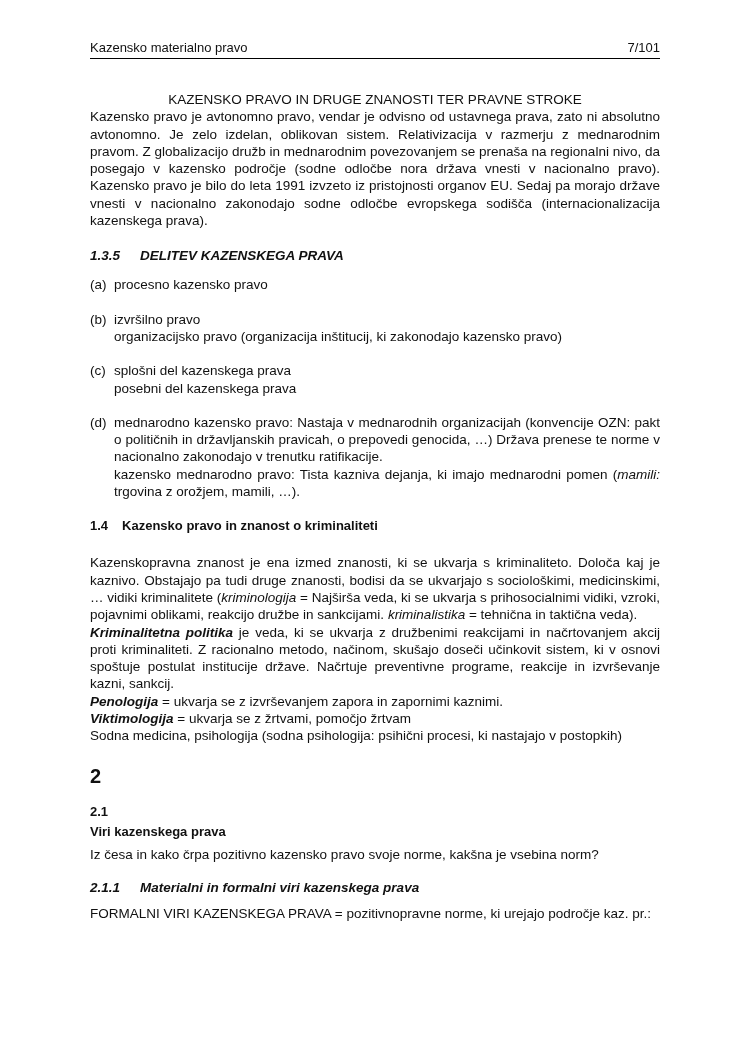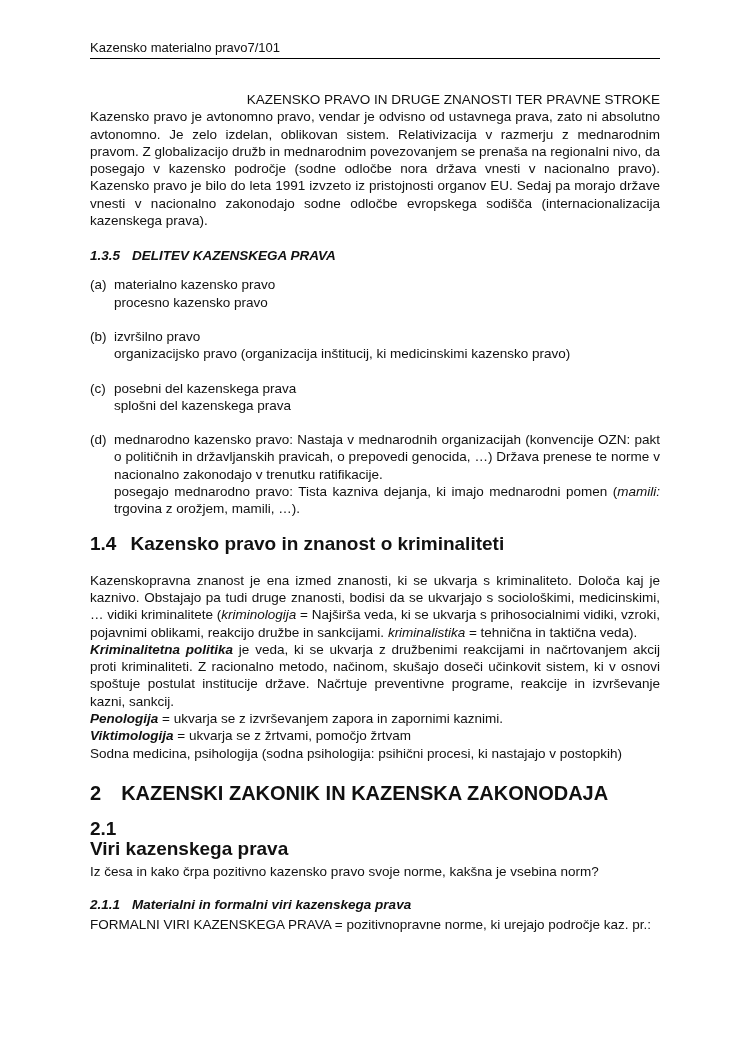--- a/index.html
+++ b/index.html
@@ -6,35 +6,35 @@
   body{
     width:750px;height:1061px;
     box-sizing:border-box;
     padding:40px 90px 0 90px;
     font-family:"Liberation Sans","DejaVu Sans",sans-serif;
     font-size:13.5px;line-height:17.3px;
     color:#111111;
     -webkit-font-smoothing:antialiased;
   }
   .page-header{
-    display:flex;align-items:flex-end;
+    display:flex;justify-content:space-between;align-items:flex-end;
     border-bottom:1px solid #000;
     padding-bottom:3px;margin-bottom:32px;
     font-size:13px;line-height:15px;
   }
   p, .para{margin:0;text-align:justify;}
-  .title-line{margin:0;text-align:right;}
+  .title-line{margin:0;text-align:center;}
   .h3{ 
     display:flex;font-weight:bold;font-style:italic;
-    font-size:13.5px;line-height:17px;margin:0;
+    font-size:13.5px;line-height:17px;margin:0;gap:8px;
   }
   .h3 .h-num{margin-right:12px;flex:none;}
   .h2{ 
     display:flex;font-weight:bold;
-    font-size:19px;line-height:20px;margin:0;
+    font-size:13px;line-height:20px;margin:0;
   }
   .h2 .h-num{margin-right:14px;flex:none;}
   .h1{ 
     display:flex;font-weight:bold;
     font-size:20px;line-height:24px;margin:0;
   }
   .h1 .h-num{margin-right:20px;flex:none;}
   .list-item{display:flex;margin:0;}
   .li-marker{width:24px;flex:none;}
   .li-body{flex:1;min-width:0;}
@@ -43,21 +43,21 @@
   .r-u{text-underline-offset:2px;}
   .r-i{font-style:italic;}
   .r-b{font-weight:bold;}
   
   .mt-sec135{margin-top:18px;}
   .mt-itema{margin-top:12px;}
   .mt-item{margin-top:17px;}
   .mt-sec14{margin-top:16px;margin-bottom:18px;}
   .mt-sec2{margin-top:19px;margin-bottom:14px;}
   .mt-sec21{margin-bottom:4px;flex-direction:column;}
-  .mt-sec211{margin-top:16px;margin-bottom:3px;}
+  .mt-sec211{margin-top:16px;margin-bottom:9px;}
 </style>
 </head>
 <body>
 
 <header class="page-header">
   <span>Kazensko materialno pravo</span>
   <span>7/101</span>
 </header>
 
 <main>
@@ -67,63 +67,61 @@
   <p class="para"><span>Kazensko pravo je </span><span class="r-u">avtonomno pravo</span><span>, vendar je odvisno od ustavnega prava, zato ni absolutno avtonomno. Je zelo izdelan, oblikovan sistem. Relativizacija v razmerju z mednarodnim pravom. </span><span class="r-u">Z globalizacijo družb in mednarodnim povezovanjem se prenaša na regionalni nivo, da posegajo v kazensko področje</span><span> (sodne odločbe nora država vnesti v nacionalno pravo). Kazensko pravo je bilo do leta 1991 izvzeto iz pristojnosti organov EU. </span><span class="r-u">Sedaj pa morajo države vnesti v nacionalno zakonodajo sodne odločbe evropskega sodišča (internacionalizacija kazenskega prava).</span></p>
 
   <h4 class="h3 mt-sec135">
     <span class="h-num">1.3.5</span>
     <span>DELITEV KAZENSKEGA PRAVA</span>
   </h4>
 
   <div class="list-item mt-itema">
     <span class="li-marker">(a)</span>
     <div class="li-body">
-      <p class="line">materialno kazensko pravo</p>
       <p class="line">procesno kazensko pravo</p>
     </div>
   </div>
 
   <div class="list-item mt-item">
     <span class="li-marker">(b)</span>
     <div class="li-body">
       <p class="line">izvršilno pravo</p>
-      <p class="line">organizacijsko pravo (organizacija inštitucij, ki medicinskimi kazensko pravo)</p>
+      <p class="line">organizacijsko pravo (organizacija inštitucij, ki zakonodajo kazensko pravo)</p>
     </div>
   </div>
 
   <div class="list-item mt-item">
     <span class="li-marker">(c)</span>
     <div class="li-body">
+      <p class="line">splošni del kazenskega prava</p>
       <p class="line">posebni del kazenskega prava</p>
-      <p class="line">splošni del kazenskega prava</p>
     </div>
   </div>
 
   <div class="list-item mt-item">
     <span class="li-marker">(d)</span>
     <div class="li-body">
       <p class="para"><span class="r-u">mednarodno kazensko pravo</span><span>: Nastaja v mednarodnih organizacijah (konvencije OZN: pakt o političnih in državljanskih pravicah, o prepovedi genocida, …) Država prenese te norme v nacionalno zakonodajo v trenutku ratifikacije.</span></p>
-      <p class="para"><span class="r-u">posegajo mednarodno pravo</span><span>: Tista kazniva dejanja, ki imajo mednarodni pomen (</span><span class="r-i r-u">mamili:</span><span> trgovina z orožjem, mamili, …).</span></p>
+      <p class="para"><span class="r-u">kazensko mednarodno pravo</span><span>: Tista kazniva dejanja, ki imajo mednarodni pomen (</span><span class="r-i r-u">mamili:</span><span> trgovina z orožjem, mamili, …).</span></p>
     </div>
   </div>
 
   <h3 class="h2 mt-sec14">
     <span class="h-num">1.4</span>
     <span>Kazensko pravo in znanost o kriminaliteti</span>
   </h3>
 
   <p class="para"><span>Kazenskopravna znanost je ena izmed znanosti, ki se ukvarja s kriminaliteto. Določa kaj je kaznivo. Obstajajo pa tudi druge znanosti, bodisi da se ukvarjajo s sociološkimi, medicinskimi, … vidiki kriminalitete (</span><span class="r-i r-u">kriminologija</span><span> = Najširša veda, ki se ukvarja s prihosocialnimi vidiki, vzroki, pojavnimi oblikami, reakcijo družbe in sankcijami. </span><span class="r-i r-u">kriminalistika</span><span> = tehnična in taktična veda).</span></p>
   <p class="para"><span class="r-b r-i">Kriminalitetna politika</span><span> je veda, ki se ukvarja z družbenimi reakcijami in načrtovanjem akcij proti kriminaliteti. Z racionalno metodo, načinom, skušajo doseči učinkovit sistem, ki v osnovi spoštuje postulat institucije države. Načrtuje preventivne programe, reakcije in izvrševanje kazni, sankcij.</span></p>
   <p class="para"><span class="r-b r-i">Penologija</span><span> = ukvarja se z izvrševanjem zapora in zapornimi kaznimi.</span></p>
   <p class="para"><span class="r-b r-i">Viktimologija</span><span> = ukvarja se z žrtvami, pomočjo žrtvam</span></p>
   <p class="para"><span>Sodna medicina, psihologija (sodna psihologija: psihični procesi, ki nastajajo v postopkih)</span></p>
 
   <h2 class="h1 mt-sec2">
     <span class="h-num">2</span>
-    <span>KAZENSKI ZAKONIK IN KAZENSKA ZAKONODAJA</span>
   </h2>
 
   <h3 class="h2 mt-sec21">
     <span class="h-num">2.1</span>
     <span>Viri kazenskega prava</span>
   </h3>
 
   <p class="para">Iz česa in kako črpa pozitivno kazensko pravo svoje norme, kakšna je vsebina norm?</p>
 
   <h4 class="h3 mt-sec211">

